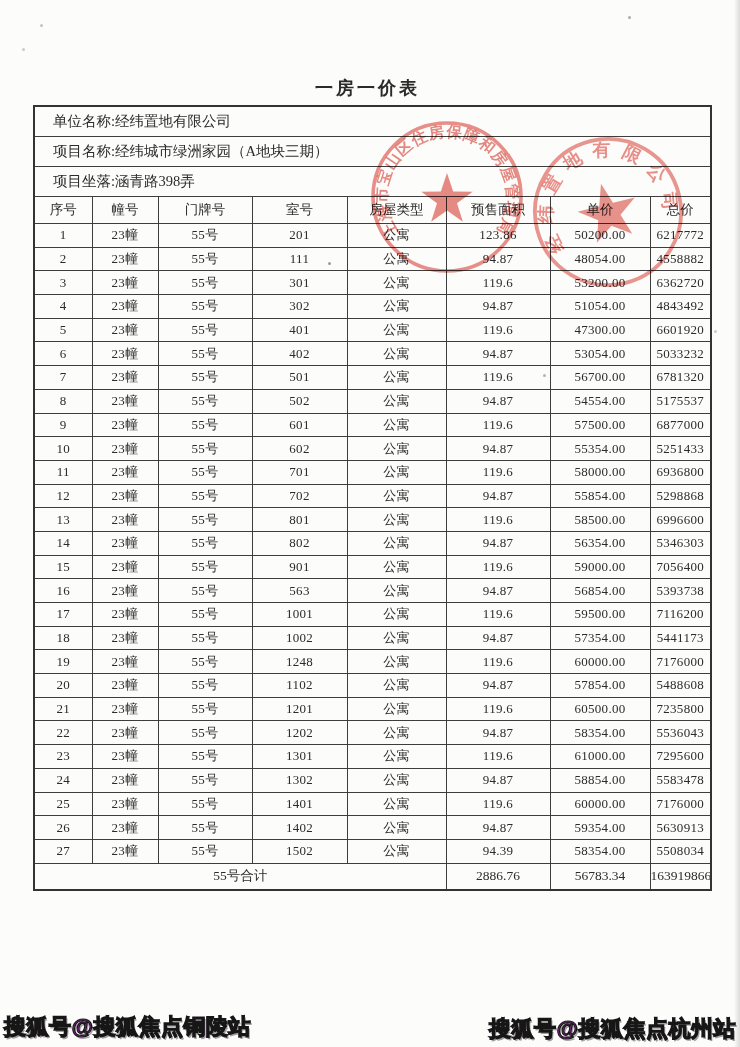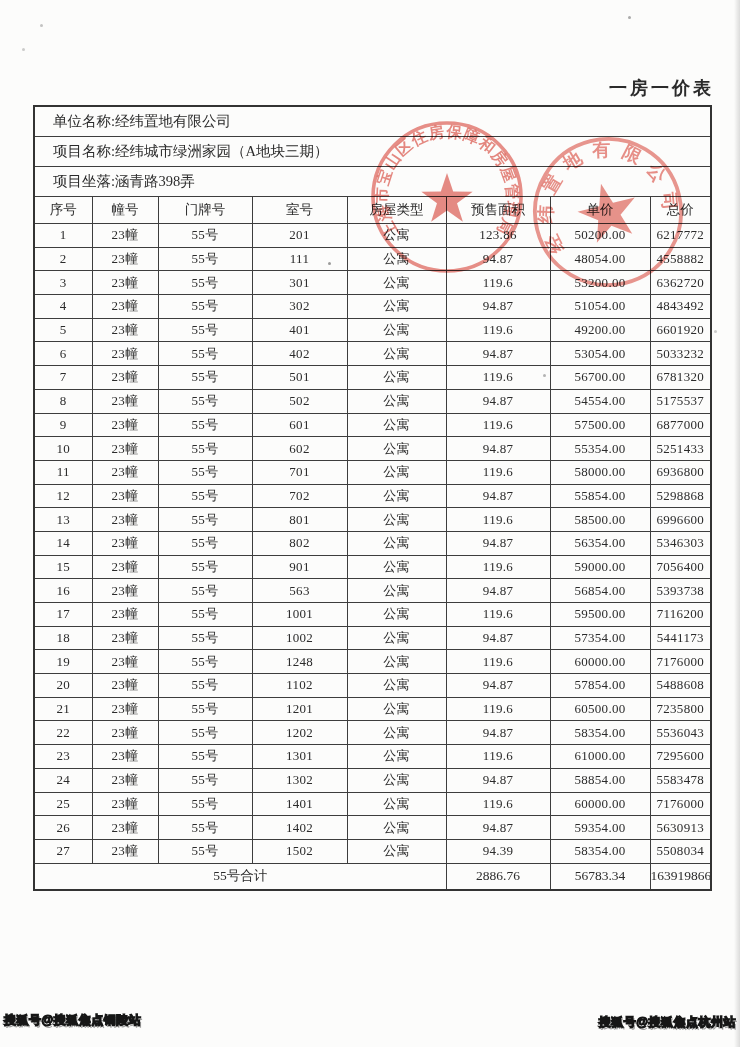--- a/index.html
+++ b/index.html
@@ -3,22 +3,22 @@
 <meta charset="utf-8">
 <style>
   html,body { margin:0; padding:0; background:#ffffff; }
   .page {
     position:relative; width:740px; height:1047px;
     background:#fcfcfb; overflow:hidden;
     font-family:"Liberation Serif","DejaVu Serif",serif;
     color:#2b2b2b;
   }
   .doc-title {
-    position:absolute; top:76px; left:37px; width:677px;
-    text-align:right; font-size:18px; font-weight:bold; letter-spacing:3px;
+    position:absolute; top:76px; left:29px; width:677px;
+    text-align:center; font-size:18px; font-weight:bold; letter-spacing:3px;
   }
   table.price {
     position:absolute; left:33px; top:105px; width:677px;
     border-collapse:collapse; table-layout:fixed;
     border:2px solid #333;
   }
   table.price td, table.price th {
     border:1.5px solid #3d3d3d;
     text-align:center; vertical-align:middle;
     padding:0; white-space:nowrap; overflow:hidden;
@@ -30,22 +30,22 @@
   tr.header-row th { height:26px; font-size:13.5px; }
   tr.data-row td { height:22.7px; letter-spacing:0.3px; }
   tr.total-row td { height:25px; font-size:13.5px;margin-left:22px; }
 
   .stamp { position:absolute; mix-blend-mode:multiply; opacity:0.85; filter:blur(0.45px); pointer-events:none; }
   .stamp text { font-family:"Liberation Serif","DejaVu Serif",serif; font-weight:bold; }
 
   .wm {
     position:absolute; z-index:9;
     font-family:"Liberation Sans","DejaVu Sans",sans-serif;
-    font-weight:bold; font-size:12px; letter-spacing:0.5px;
-    color:#14532d; -webkit-text-stroke:1.2px #161616;
+    font-weight:bold; font-size:22px; letter-spacing:0.5px;
+    color:#a21caf; -webkit-text-stroke:1.2px #161616;
     text-shadow:1.5px 1.5px 0 rgba(70,70,70,0.5);
   }
   .wm-left  { left:4px;  top:1012px; }
   .wm-right { right:4px; top:1014px; }
 
   .edge-strip {
     position:absolute; top:0; right:0; width:6px; height:1047px;
     background:linear-gradient(to right, rgba(0,0,0,0), rgba(0,0,0,0.13));
   }
   .speck { position:absolute; background:#5a5a5a; border-radius:50%; }
@@ -128,21 +128,21 @@
           <td>51054.00</td>
           <td>4843492</td>
         </tr>
         <tr class="data-row">
           <td>5</td>
           <td>23幢</td>
           <td>55号</td>
           <td>401</td>
           <td>公寓</td>
           <td>119.6</td>
-          <td>49200.00</td>
+          <td>47300.00</td>
           <td>6601920</td>
         </tr>
         <tr class="data-row">
           <td>6</td>
           <td>23幢</td>
           <td>55号</td>
           <td>402</td>
           <td>公寓</td>
           <td>94.87</td>
           <td>53054.00</td>

